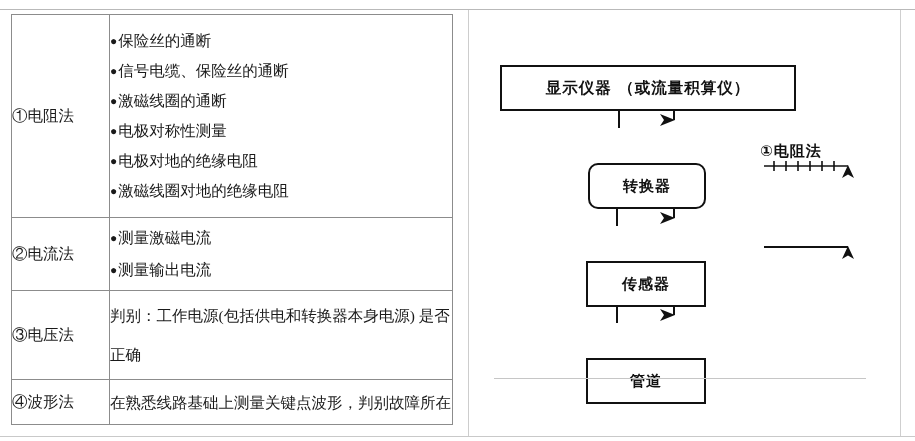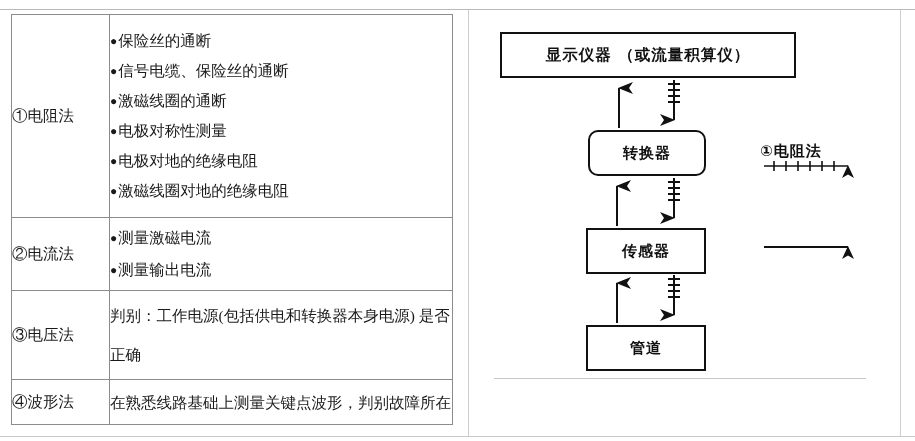--- a/index.html
+++ b/index.html
@@ -76,20 +76,21 @@
     position:absolute;
     border:2px solid #111;
     background:#fff;
     display:flex;align-items:center;justify-content:center;
     font-family:"DejaVu Sans","Liberation Sans",sans-serif;
     font-weight:700;
     font-size:15px;
     color:#111;
     letter-spacing:1px;
     box-sizing:border-box;
+    margin-top:33px;
   }
   #node-display{left:24px;top:18px;width:296px;height:46px;font-size:15.5px;}
   #node-converter{left:112px;top:116px;width:118px;height:46px;border-radius:10px;}
   #node-sensor{left:110px;top:214px;width:120px;height:46px;}
   #node-pipe{left:110px;top:311px;width:120px;height:46px;}
 
   .legend-label{
     position:absolute;
     font-family:"DejaVu Sans","Liberation Sans",sans-serif;
     font-weight:700;font-size:15px;color:#111;letter-spacing:1px;

